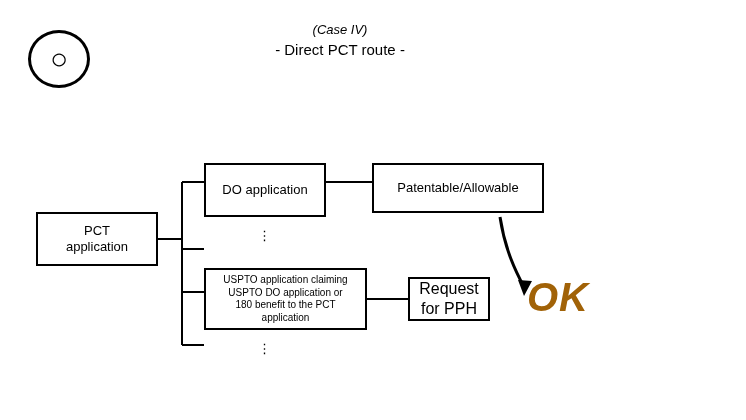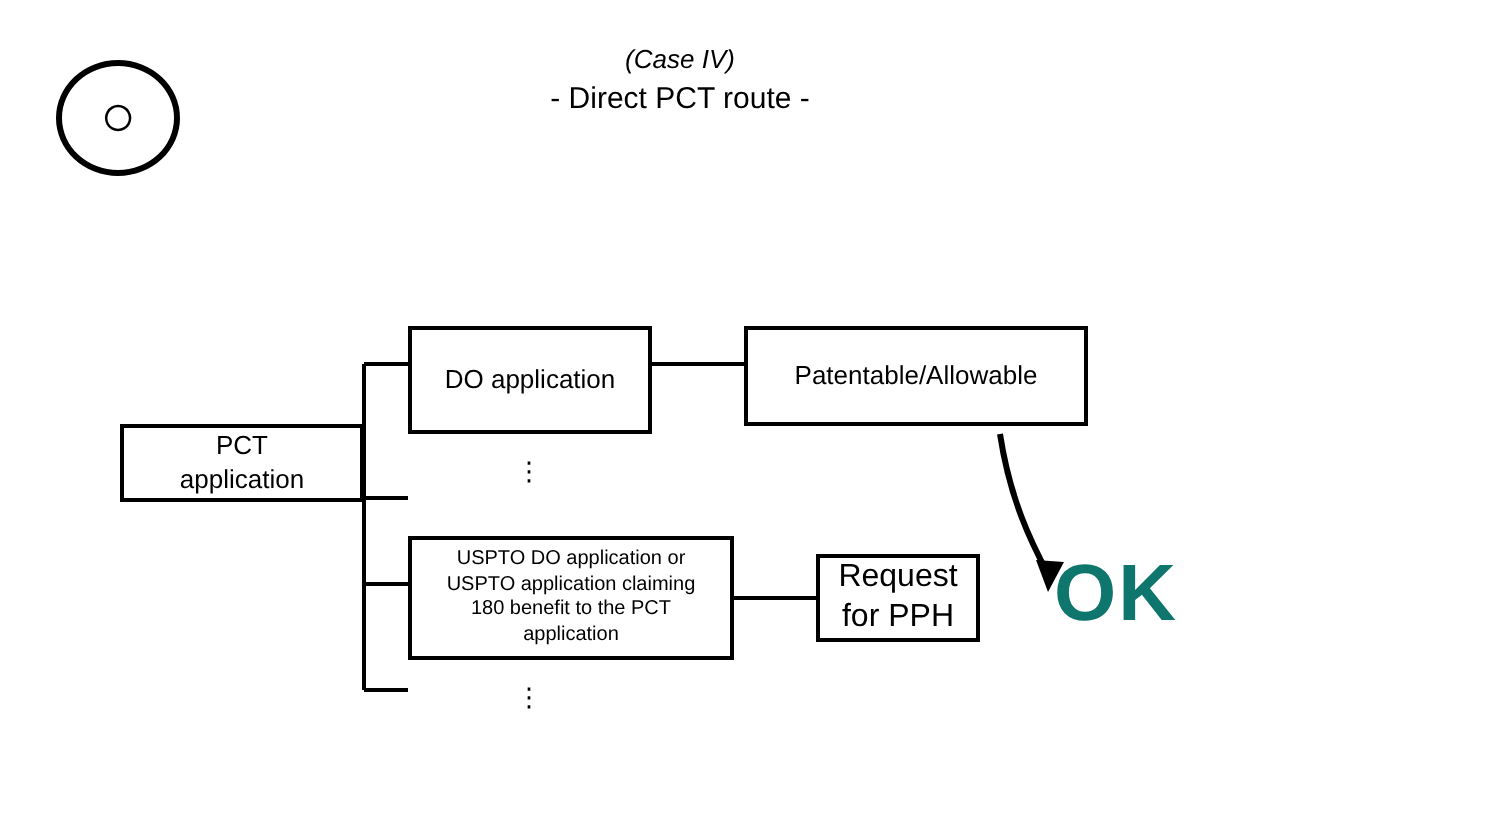--- a/index.html
+++ b/index.html
@@ -72,23 +72,22 @@
     padding: 0 4px;
     box-sizing: border-box;
   }
   .box .lines div {
     line-height: 1.25;
   }
   #box-pct {
     left: 36px;
     top: 212px;
     width: 122px;
-    height: 39px;
-    font-size: 13px;
-    margin-left: 24px;
+    height: 54px;
+    font-size: 13px;
   }
   #box-spto {
     left: 204px;
     top: 163px;
     width: 122px;
     height: 54px;
     font-size: 13px;
   }
   #box-patentable {
     left: 372px;
@@ -110,22 +109,23 @@
     width: 82px;
     height: 44px;
     font-size: 16px;
   }
   .ok-label {
     position: absolute;
     left: 527px;
     top: 275px;
     font-size: 40px;
     font-weight: bold;
-    color: #0f766e;
+    color: #a16207;
     letter-spacing: 1px;
+    font-style: italic;
   }
   .dots {
     position: absolute;
     width: 12px;
     text-align: center;
     font-size: 13px;
     line-height: 8px;
     color: #000000;
   }
   #dots-1 {
@@ -193,22 +193,22 @@
   </div>
 
   <div class="box" id="box-patentable">
     <div class="lines">
       <div>Patentable/Allowable</div>
     </div>
   </div>
 
   <div class="box" id="box-uspto">
     <div class="lines">
+      <div>USPTO application claiming</div>
       <div>USPTO DO application or</div>
-      <div>USPTO application claiming</div>
       <div>180 benefit to the PCT</div>
       <div>application</div>
     </div>
   </div>
 
   <div class="box" id="box-request">
     <div class="lines">
       <div>Request</div>
       <div>for PPH</div>
     </div>

